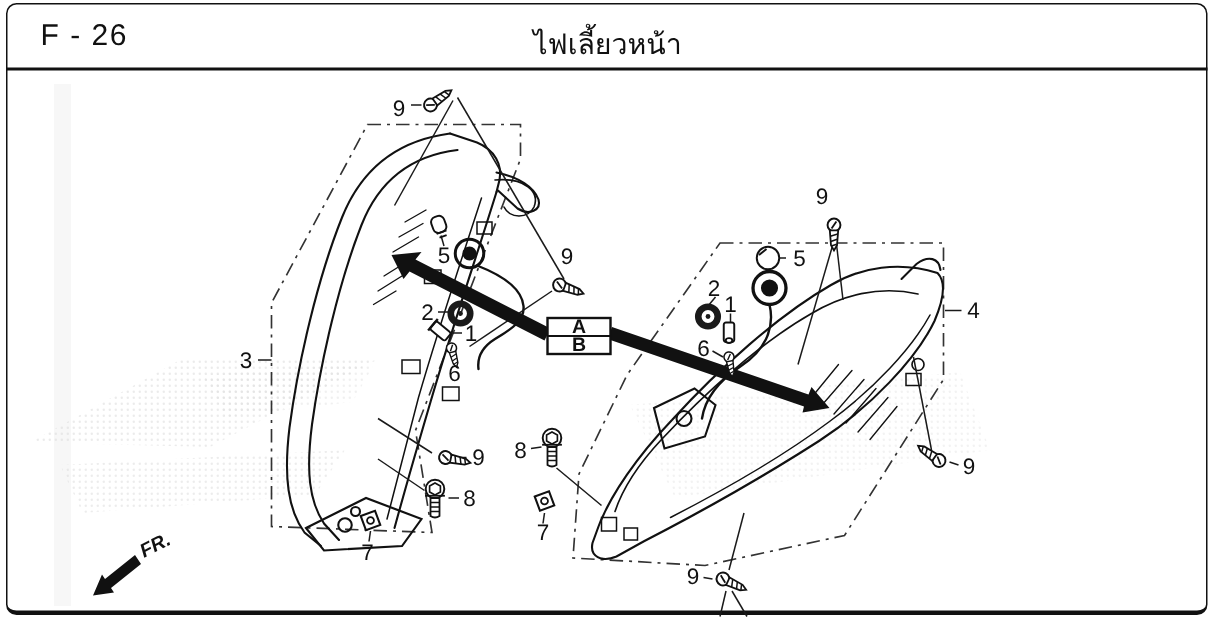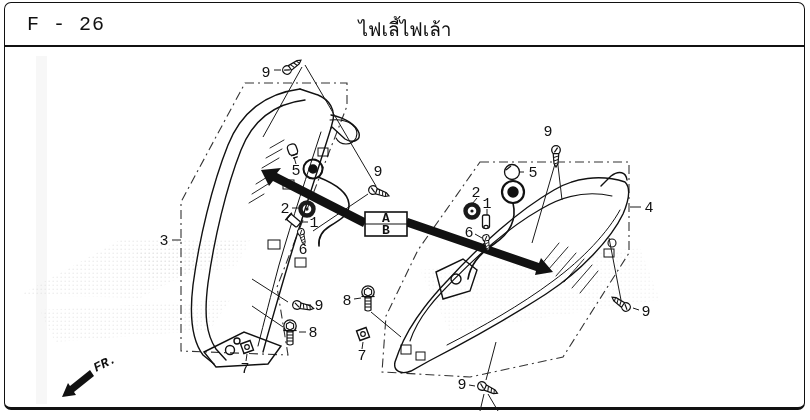--- a/index.html
+++ b/index.html
@@ -1,37 +1,37 @@
 <!DOCTYPE html>
 <html><head>
 <meta charset="utf-8">
 <style>
   html,body{margin:0;padding:0;background:#fff;}
   .page{position:relative;width:810px;height:420px;background:#fff;overflow:hidden;
-        font-family:Liberation Mono, monospace;color:#111;}
+        font-family:Liberation Sans, sans-serif;color:#111;}
   .frame{position:absolute;left:4px;top:2px;width:799px;height:404px;
          border:1.6px solid #111;border-bottom:3px solid #111;border-radius:7px;}
   .header-rule{position:absolute;left:4px;top:45px;width:801px;height:1.6px;background:#111;}
   .page-code{position:absolute;left:27px;top:13px;font-size:20px;letter-spacing:1px;}
   .title-wrap{position:absolute;left:0;top:14px;width:100%;display:flex;
               justify-content:center;gap:14px;font-size:19px;}
   svg.diagram{position:absolute;left:0;top:0;width:810px;height:420px;}
   text.co{font-size:15px;fill:#111;text-anchor:middle;}
   text.ref{font-size:13px;font-weight:bold;fill:#111;text-anchor:middle;}
   .fr-text{font-size:13px;font-weight:bold;font-style:italic;fill:#111;}
 </style>
 </head>
 <body>
 
 <div class="page">
   <div class="frame"></div>
   <div class="header-rule"></div>
   <div class="page-code">F - 26</div>
   <div class="title-wrap">
-    <span>ไฟเลี้ไฟเล้า</span>
+    <span>ไฟเลี้ยวหน้า</span>
   </div>
 
   <svg class="diagram" viewBox="0 0 810 420">
     <defs>
       <pattern id="dots" width="4" height="4" patternUnits="userSpaceOnUse">
         <circle cx="1.2" cy="1.2" r="0.8" fill="#bdbdbd"></circle>
       </pattern>
 
       <g id="screw9">
         <circle cx="0" cy="0" r="4.3" fill="#fff" stroke="#111" stroke-width="1.3"></circle>

